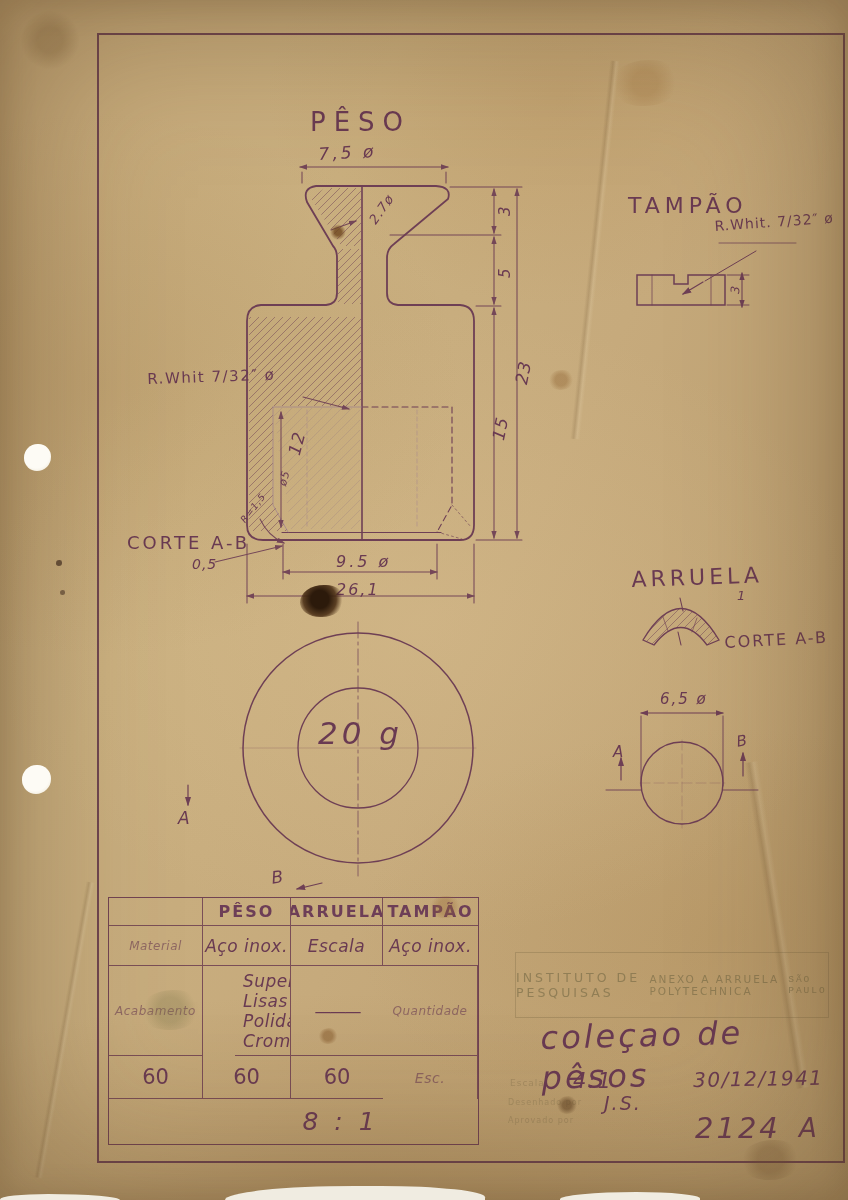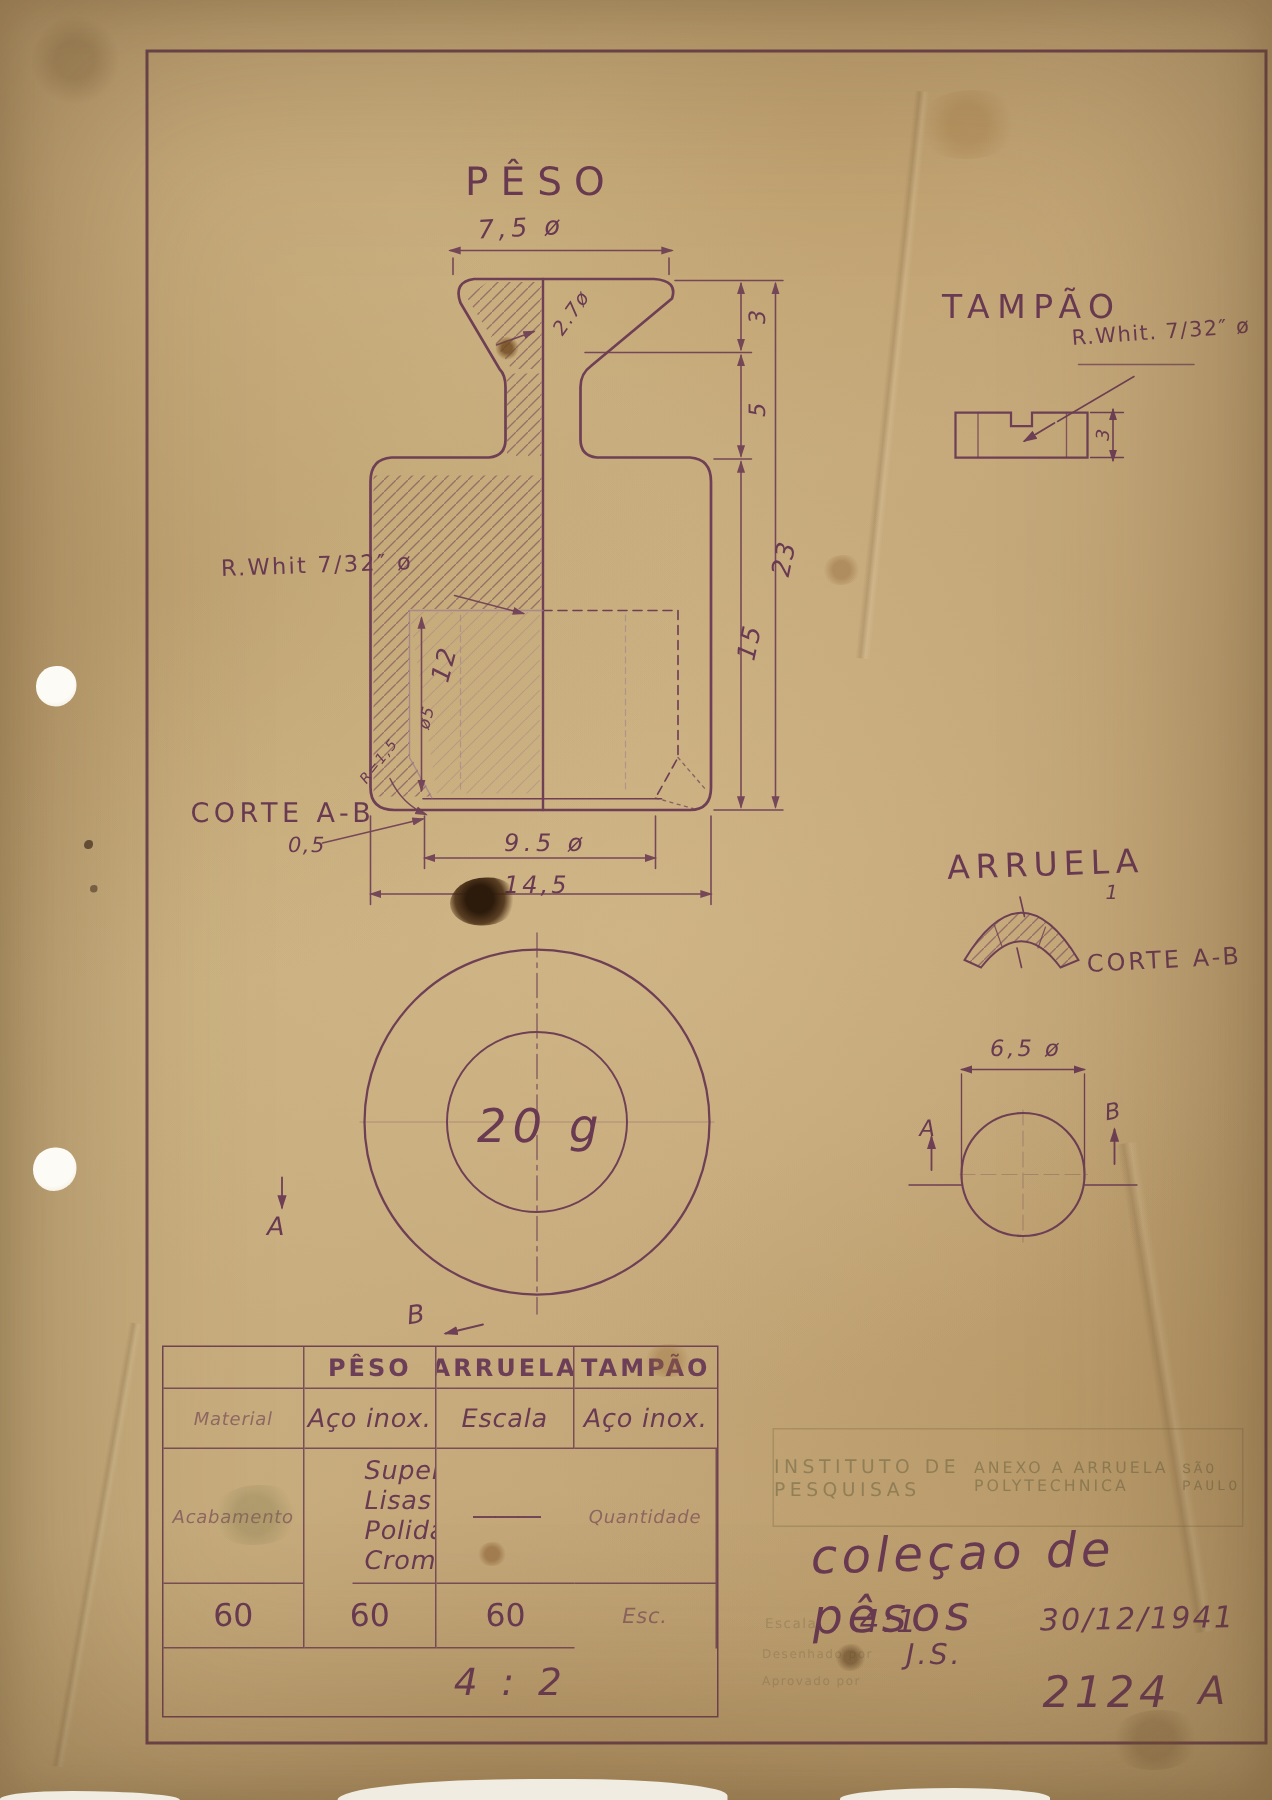--- a/index.html
+++ b/index.html
@@ -169,22 +169,22 @@
 <span class="lbl hand" style="left:496px;top:278px;font-size:15px;transform:rotate(-90deg);">5</span>
 <span class="lbl hand" style="left:488px;top:438px;font-size:17px;transform:rotate(-78deg);">15</span>
 <span class="lbl hand" style="left:511px;top:382px;font-size:17px;transform:rotate(-78deg);">23</span>
 <span class="lbl" style="left:147px;top:370px;font-size:15px;transform:rotate(-2deg);letter-spacing:1.5px;">R.Whit 7/32″ ø</span>
 <span class="lbl hand" style="left:284px;top:452px;font-size:17px;transform:rotate(-75deg);">12</span>
 <span class="lbl hand" style="left:276px;top:484px;font-size:11px;transform:rotate(-75deg);">ø5</span>
 <span class="lbl hand" style="left:238px;top:518px;font-size:9.5px;transform:rotate(-52deg);">R=1,5</span>
 <span class="lbl" style="left:127px;top:532px;font-size:18px;letter-spacing:3px;">CORTE A-B</span>
 <span class="lbl hand" style="left:192px;top:556px;font-size:14px;">0,5</span>
 <span class="lbl hand" style="left:336px;top:552px;font-size:16px;letter-spacing:3px;">9.5 ø</span>
-<span class="lbl hand" style="left:336px;top:580px;font-size:16px;letter-spacing:2px;">14,5</span>
-<span class="lbl hand" style="left:318px;top:732px;font-size:31px;letter-spacing:4px;">20 g</span>
+<span class="lbl hand" style="left:336px;top:580px;font-size:16px;letter-spacing:2px;">26,1</span>
+<span class="lbl hand" style="left:318px;top:714px;font-size:31px;letter-spacing:4px;">20 g</span>
 <span class="lbl hand" style="left:178px;top:808px;font-size:17px;">A</span>
 <span class="lbl hand" style="left:270px;top:868px;font-size:17px;transform:rotate(-8deg);">B</span>
 
 <span class="lbl" style="left:628px;top:192px;font-size:22px;letter-spacing:5px;">TAMPÃO</span>
 <span class="lbl" style="left:714px;top:218px;font-size:14px;transform:rotate(-4deg);letter-spacing:1px;">R.Whit. 7/32″ ø</span>
 <span class="lbl hand" style="left:728px;top:293px;font-size:12px;transform:rotate(-85deg);">3</span>
 
 <span class="lbl" style="left:631px;top:566px;font-size:22px;letter-spacing:4px;transform:rotate(-2deg);">ARRUELA</span>
 <span class="lbl hand" style="left:737px;top:588px;font-size:13px;">1</span>
 <span class="lbl" style="left:724px;top:633px;font-size:16px;letter-spacing:2px;transform:rotate(-3deg);">CORTE A-B</span>
@@ -209,21 +209,21 @@
 Polidas
 Cromadas</div>
   <div class="cell val last dash">———</div>
 
   <div class="cell rowlbl">Quantidade</div>
   <div class="cell qty">60</div>
   <div class="cell qty">60</div>
   <div class="cell qty last">60</div>
 
   <div class="cell rowlbl bot" style="font-size:14px;">Esc.</div>
-  <div class="cell esc last bot" style="grid-column:2 / 5;">4 : 2</div>
+  <div class="cell esc last bot" style="grid-column:2 / 5;">8 : 1</div>
 </div>
 
 <div class="stampbox">
   <span class="s1">INSTITUTO DE PESQUISAS</span>
   <span class="s2">ANEXO A ARRUELA POLYTECHNICA</span>
   <span class="s3">SÃO PAULO</span>
 </div>
 <span class="lbl hand" style="left:540px;top:1018px;font-size:32px;letter-spacing:3px;transform:rotate(-1.5deg);">coleçao de pêsos</span>
 <span class="lbl faint" style="left:510px;top:1078px;font-size:9px;">Escala</span>
 <span class="lbl hand" style="left:573px;top:1068px;font-size:21px;letter-spacing:2px;">4:1</span>

